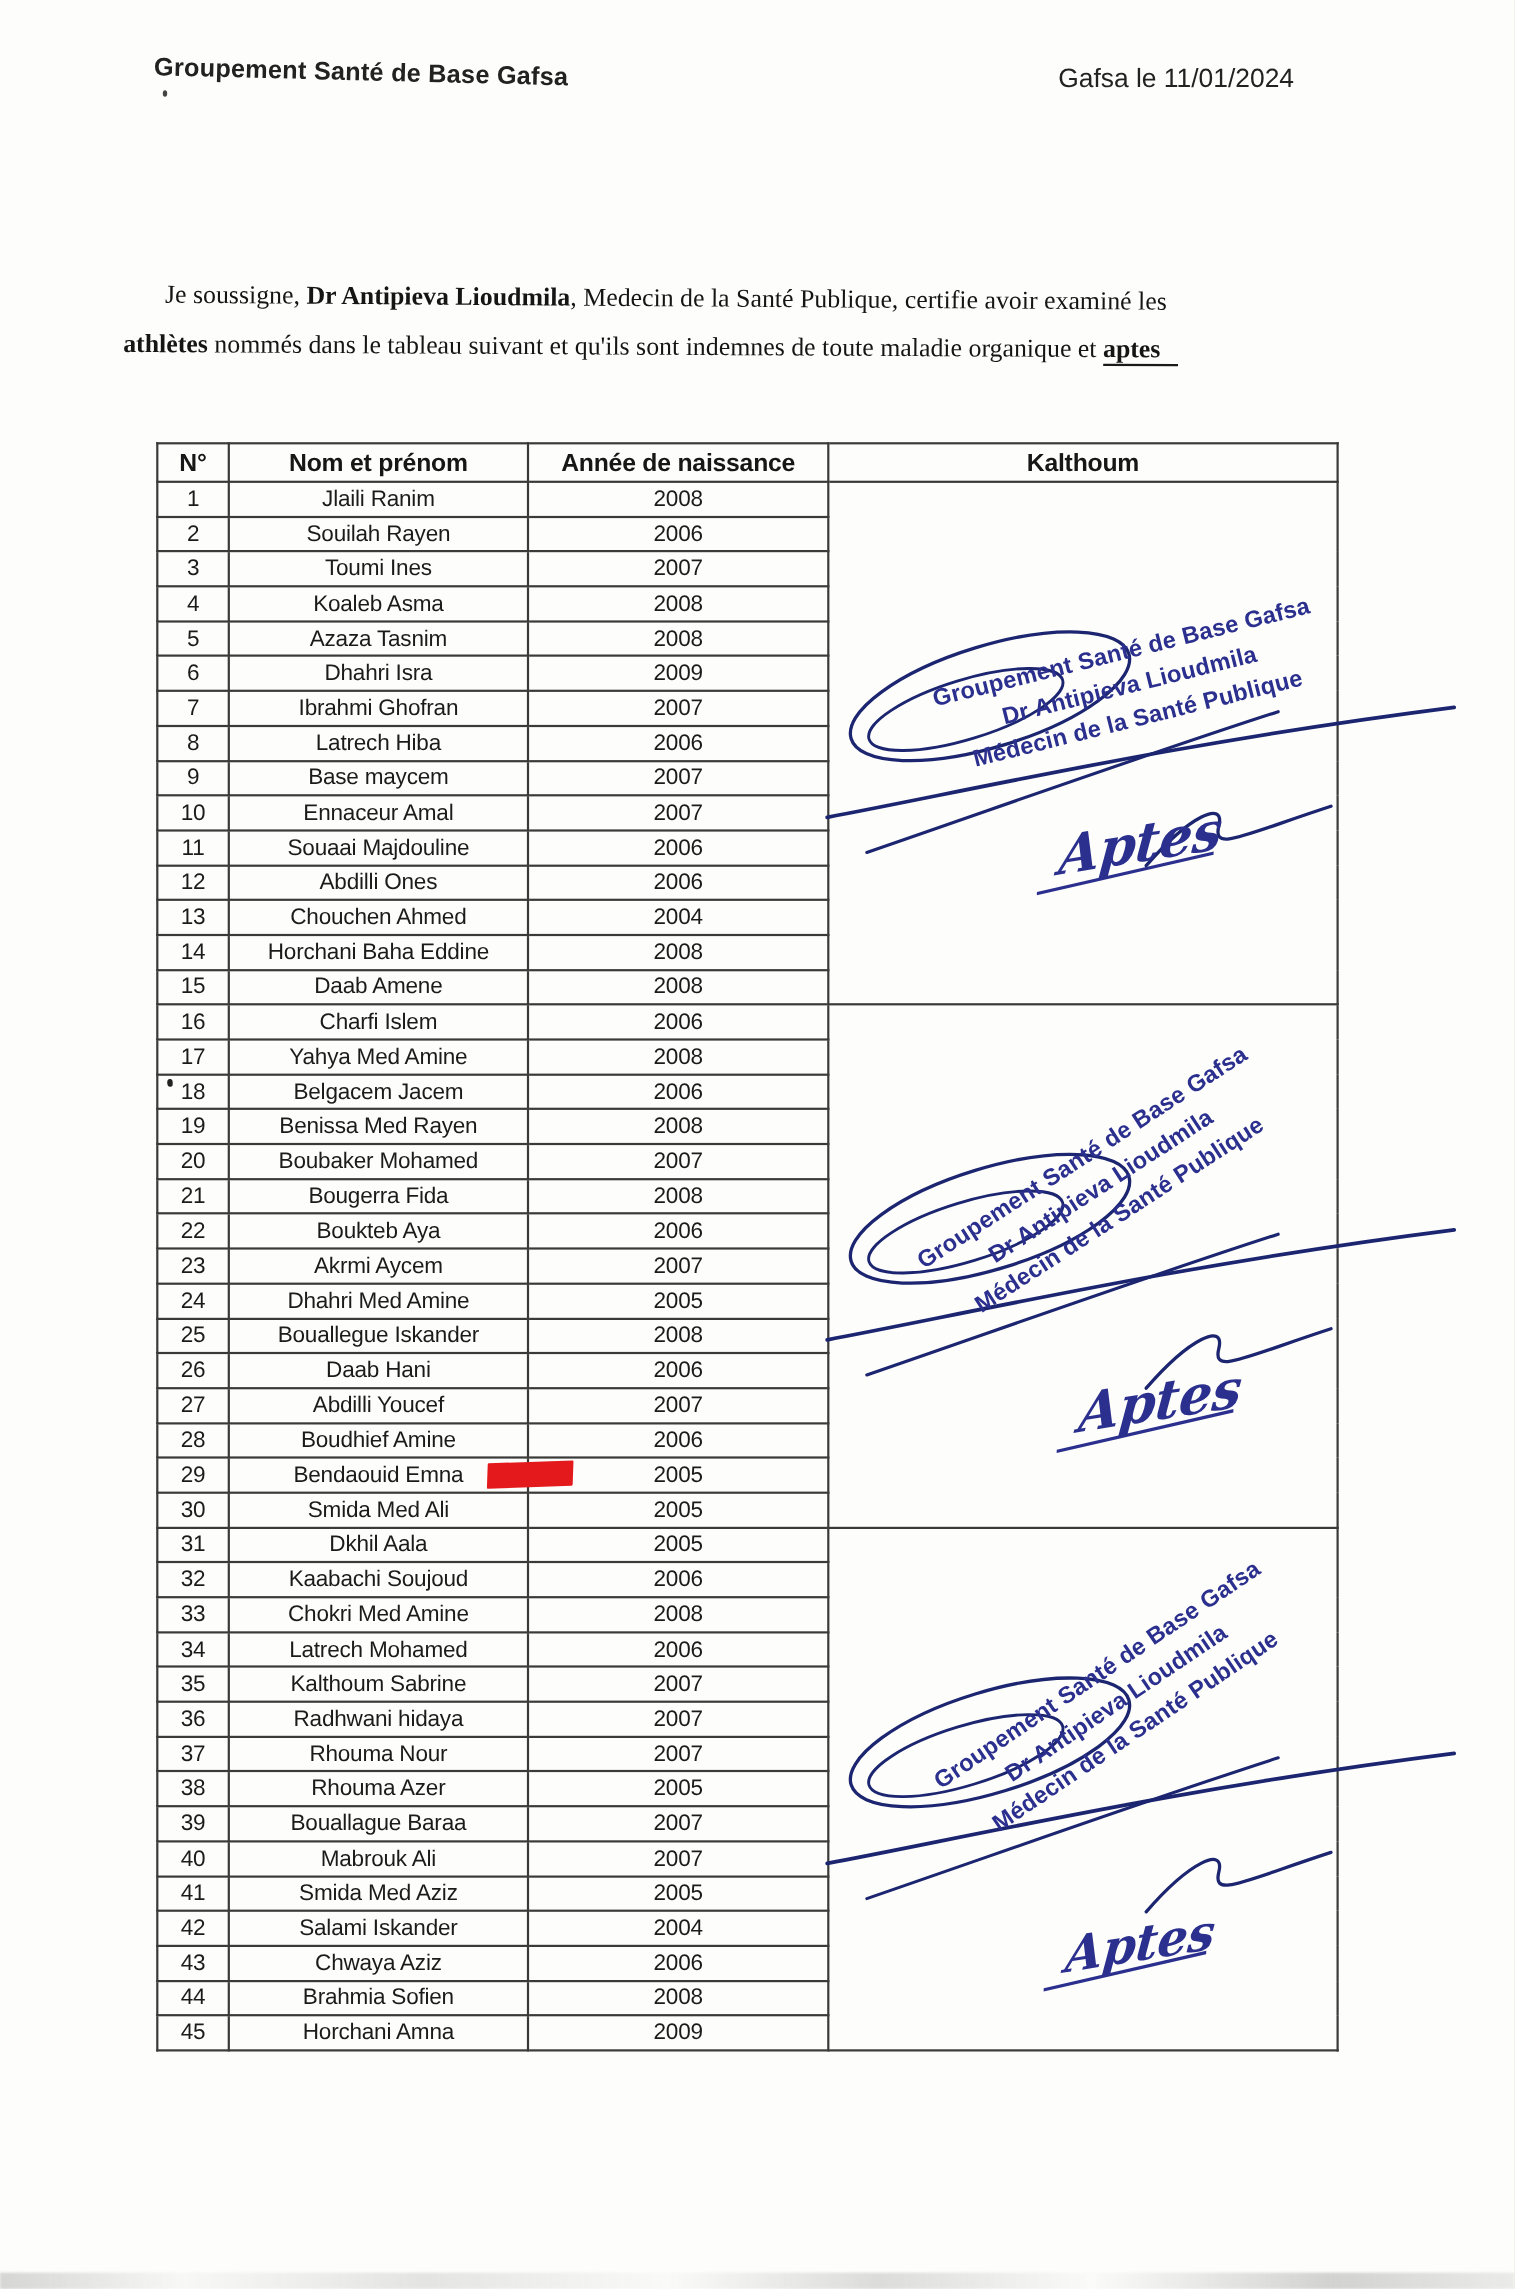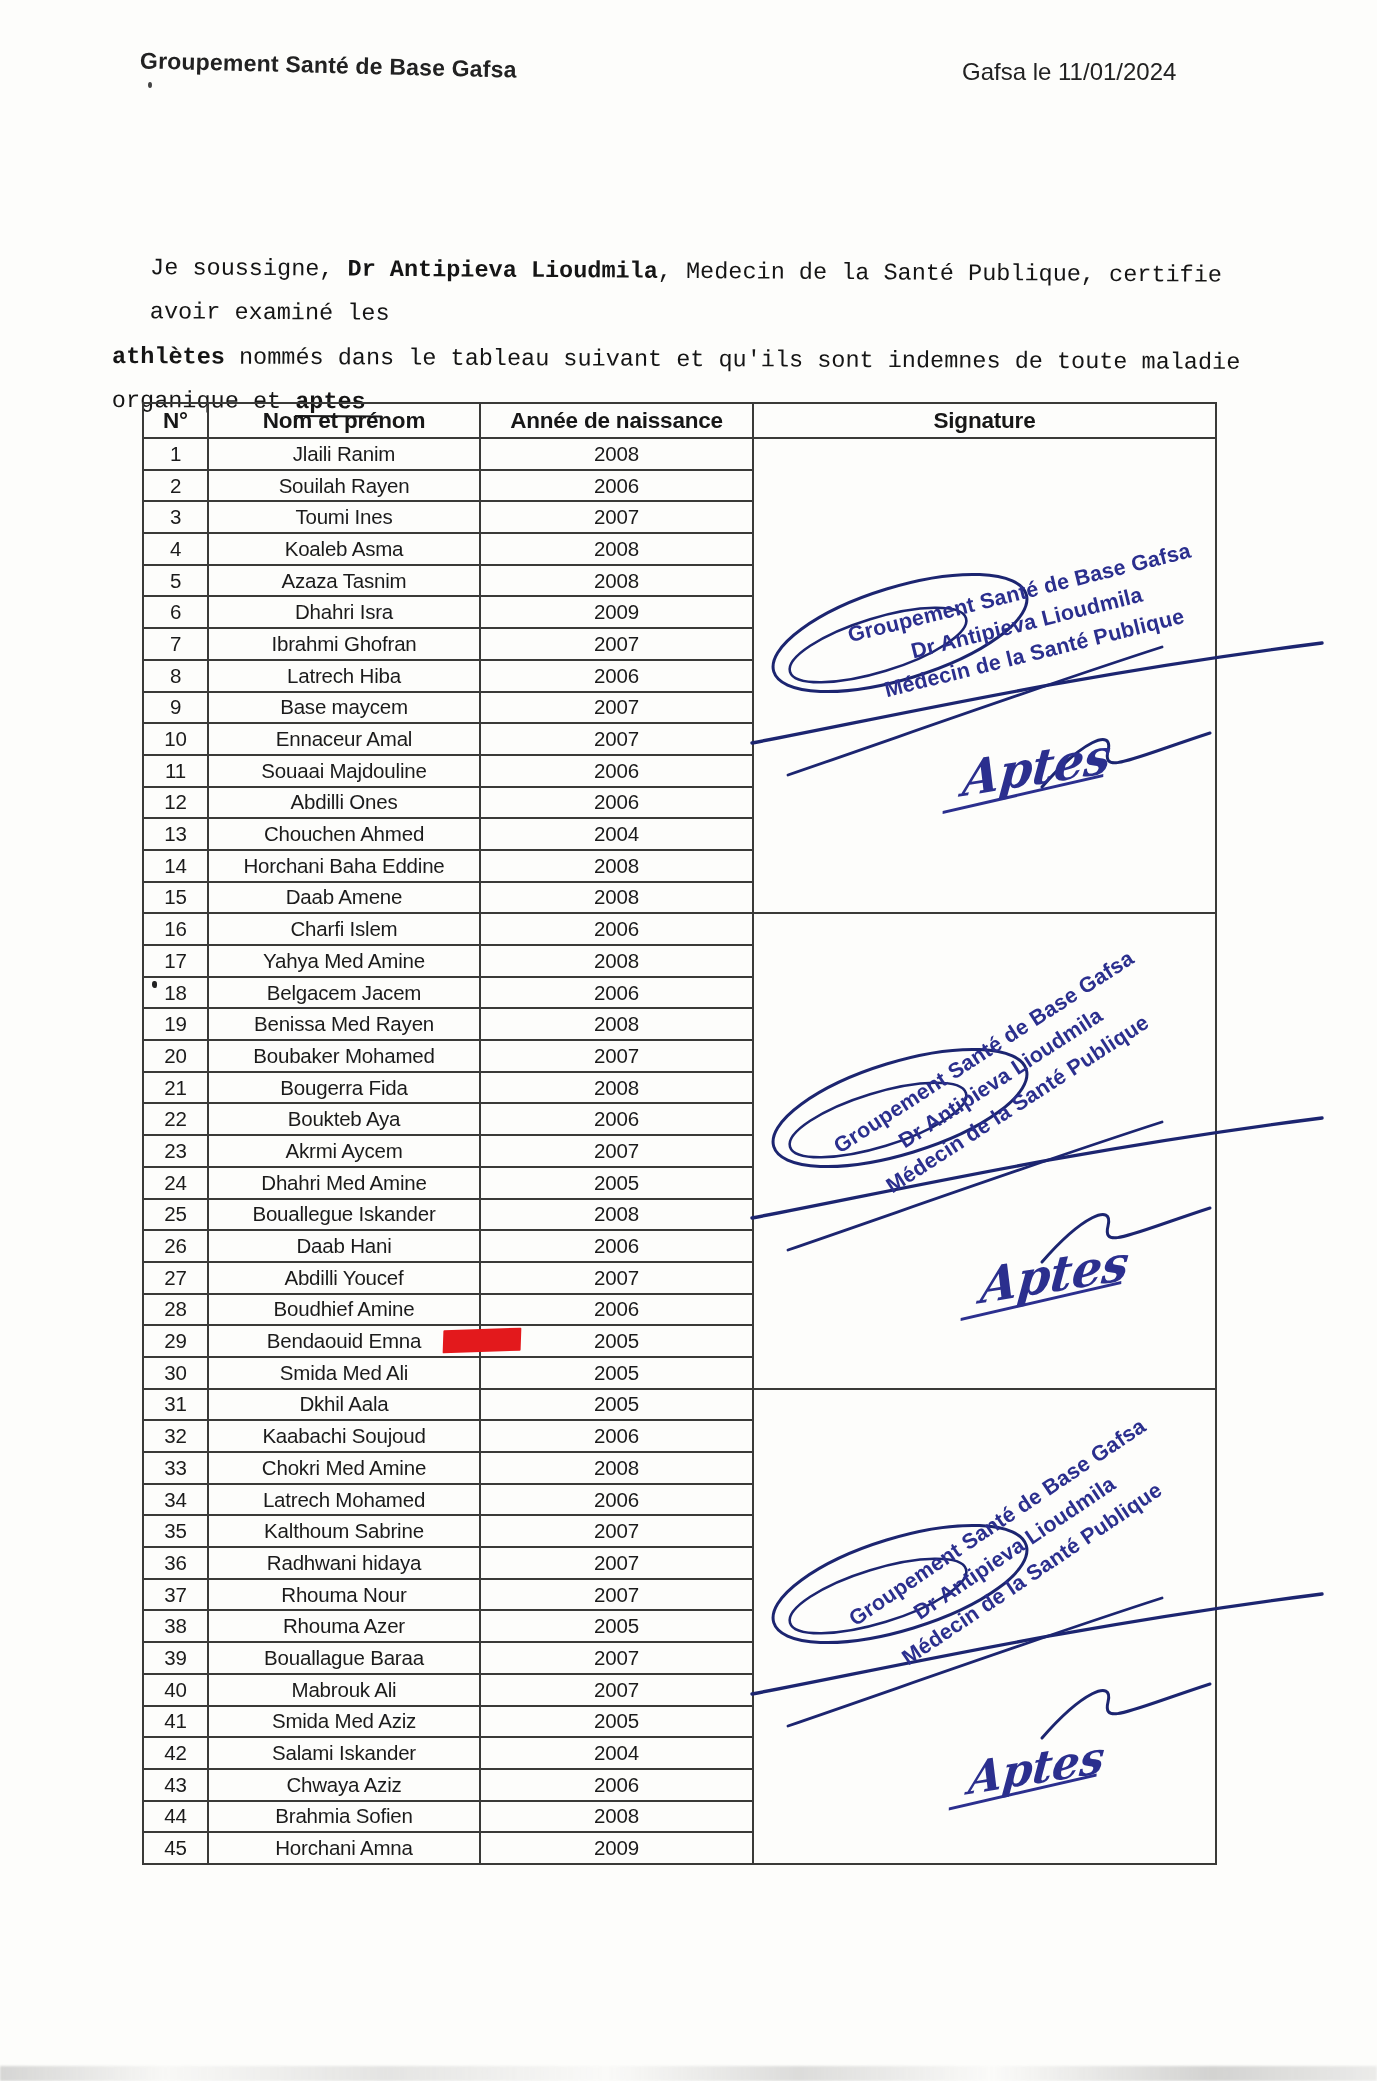--- a/index.html
+++ b/index.html
@@ -16,21 +16,21 @@
   .hdr-right{
     position:absolute;left:962px;top:58px;font-size:24px;font-weight:normal;color:#222;
   }
   
   .title{
     position:absolute;left:0;top:118px;width:100%;text-align:center;
     font-family:"Liberation Serif",serif;font-size:40px;letter-spacing:1px;color:#111;
   }
   .bodytext{
     position:absolute;left:112px;top:250px;width:1160px;
-    font-family:Liberation Mono, monospace;font-size:23.5px;color:#151515;line-height:44px;
+    font-family:Liberation Serif, serif;font-size:23.5px;color:#151515;line-height:44px;
   }
   .bodytext .ln1{padding-left:38px;transform:rotate(.4deg);}
   .bodytext .ln2{transform:rotate(.3deg);}
   .bodytext .ln3{text-align:center;margin-top:2px;}
   .b{font-weight:bold;}
   .u{font-weight:bold;border-bottom:2.5px solid #1a1a1a;padding-right:16px;}
   
   table.roster{
     position:absolute;left:142px;top:402px;width:1073px;
     border-collapse:collapse;table-layout:fixed;
@@ -106,21 +106,21 @@
         <col class="c1">
         <col class="c2">
         <col class="c3">
         <col class="c4">
       </colgroup>
     <thead>
       <tr>
         <th>N°</th>
         <th>Nom et prénom</th>
         <th>Année de naissance</th>
-        <th>Signature</th>
+        <th>Kalthoum</th>
       </tr>
     </thead>
     <tbody>
         <tr>
     <td class="c-num"><span>1</span></td>
     <td class="c-name"><span>Jlaili Ranim</span></td>
     <td class="c-year"><span>2008</span></td>
   <td rowspan="15" class="sig-cell sig-1">
   <div class="stamp-wrap">
     <svg class="scribble" viewBox="0 0 620 420">

